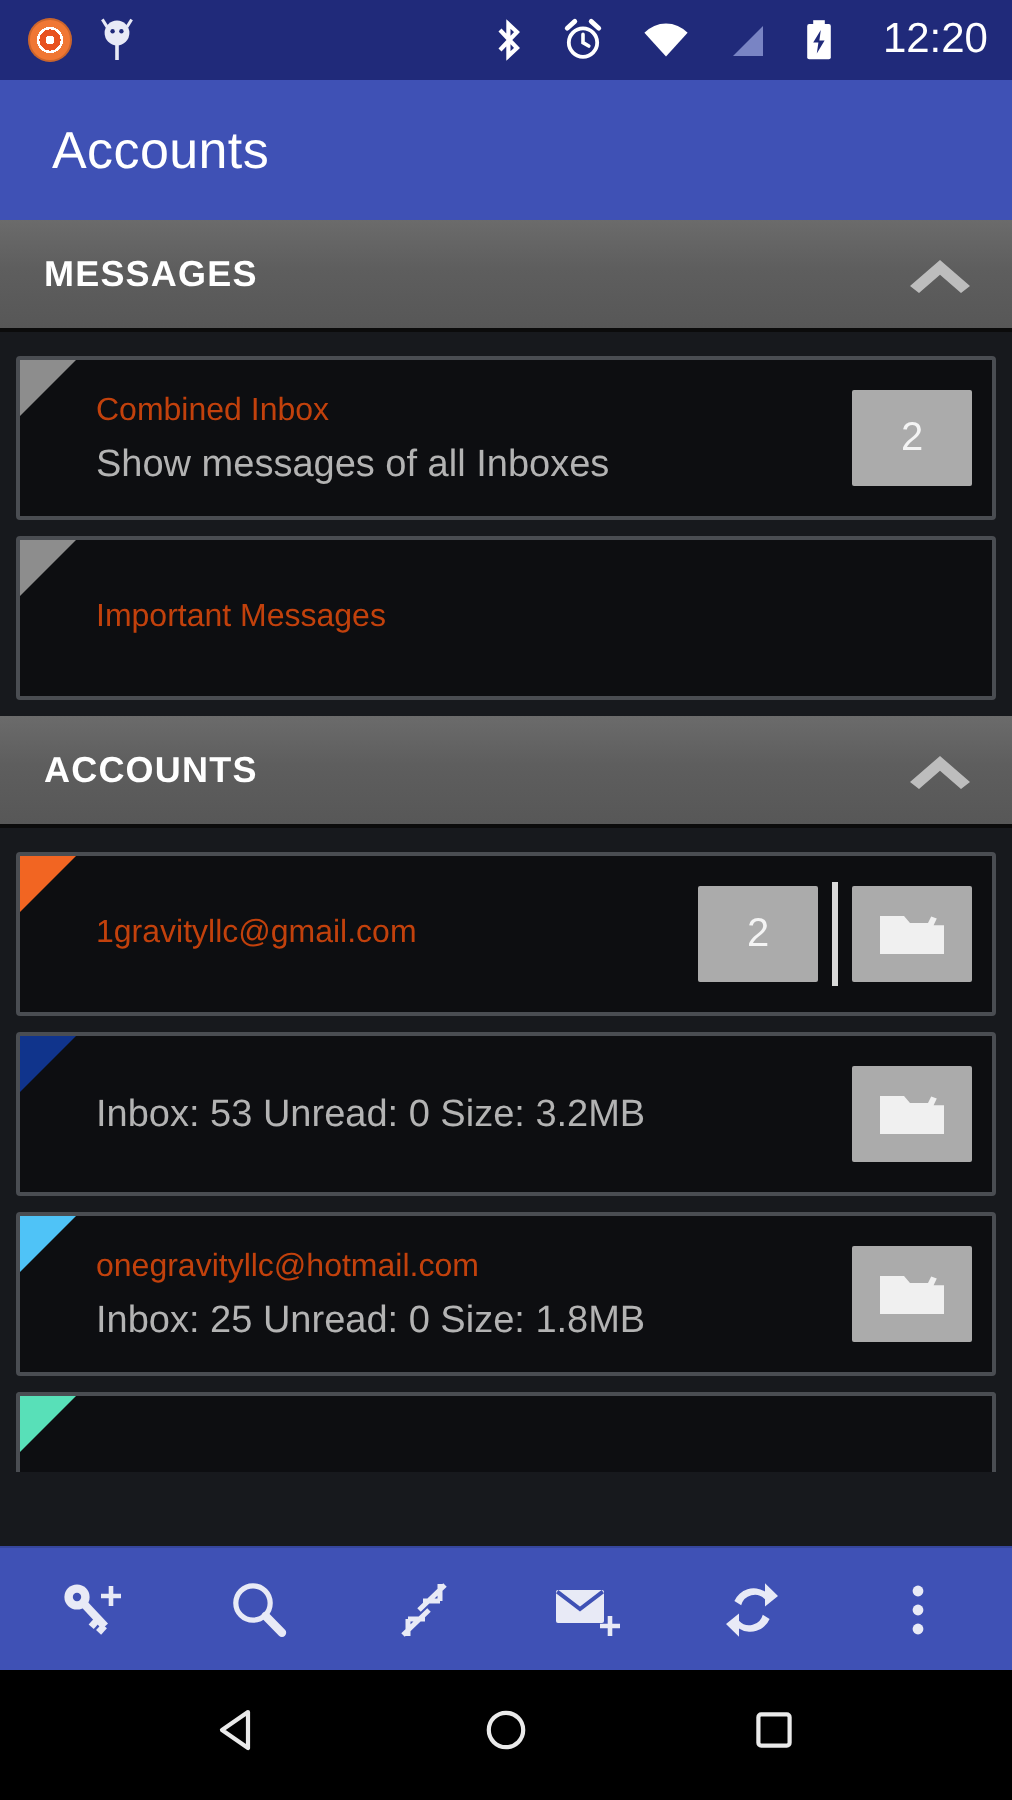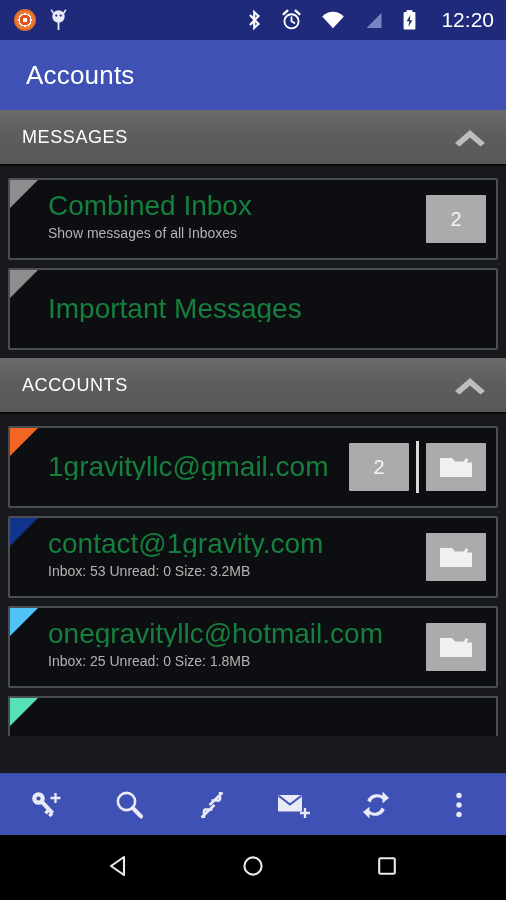--- a/index.html
+++ b/index.html
@@ -89,21 +89,21 @@
     border-bottom: 2px solid #0b0b0b;
     display: flex;
     align-items: center;
     padding: 0 14px 0 22px;
     box-sizing: border-box;
     flex: 0 0 56px;
   }
   .section-title {
     color: #ffffff;
     font-size: 18px;
-    font-weight: normal;
+    font-weight: bold;
     letter-spacing: .6px;
   }
   .section-chevron {
     margin-left: auto;
     width: 44px; height: 40px;
     display: flex; align-items: center; justify-content: center;
   }
 
   
   .rows { padding: 6px 0 0 0; background: #17191d; }
@@ -132,30 +132,30 @@
   .row-text {
     margin-left: 24px;
     display: flex;
     flex-direction: column;
     justify-content: center;
     min-width: 0;
     flex: 1 1 auto;
     padding-right: 8px;
   }
   .row-title {
-    color: #15803d;
-    font-size: 28px;
+    color: #c2410c;
+    font-size: 16px;
     line-height: 26px;
     white-space: nowrap;
     overflow: hidden;
     text-overflow: ellipsis;
   }
   .row-sub {
     color: #b3b3b3;
-    font-size: 14px;
+    font-size: 19px;
     line-height: 24px;
     margin-top: 2px;
     white-space: nowrap;
     overflow: hidden;
     text-overflow: ellipsis;
   }
   .row-actions {
     display: flex;
     align-items: center;
     height: 100%;
@@ -352,21 +352,20 @@
             <svg width="38" height="30" viewBox="0 0 38 30" aria-hidden="true">
               <path d="M3 6 L15 6 L18 9.5 L27 9.5 L28.6 6.2 L31.4 7.3 L29.8 10.6 L35 10.6 L35 25 L3 25 Z" fill="#f0f0f0"></path>
             </svg>
           </span>
         </div>
       </div>
 
       <div class="row">
         <span class="corner" style="border-top-color:#10348c"></span>
         <div class="row-text">
-          <span class="row-title">contact@1gravity.com</span>
           <span class="row-sub">Inbox: 53   Unread: 0   Size: 3.2MB</span>
         </div>
         <div class="row-actions">
           <span class="folder-btn">
             <svg width="38" height="30" viewBox="0 0 38 30" aria-hidden="true">
               <path d="M3 6 L15 6 L18 9.5 L27 9.5 L28.6 6.2 L31.4 7.3 L29.8 10.6 L35 10.6 L35 25 L3 25 Z" fill="#f0f0f0"></path>
             </svg>
           </span>
         </div>
       </div>

